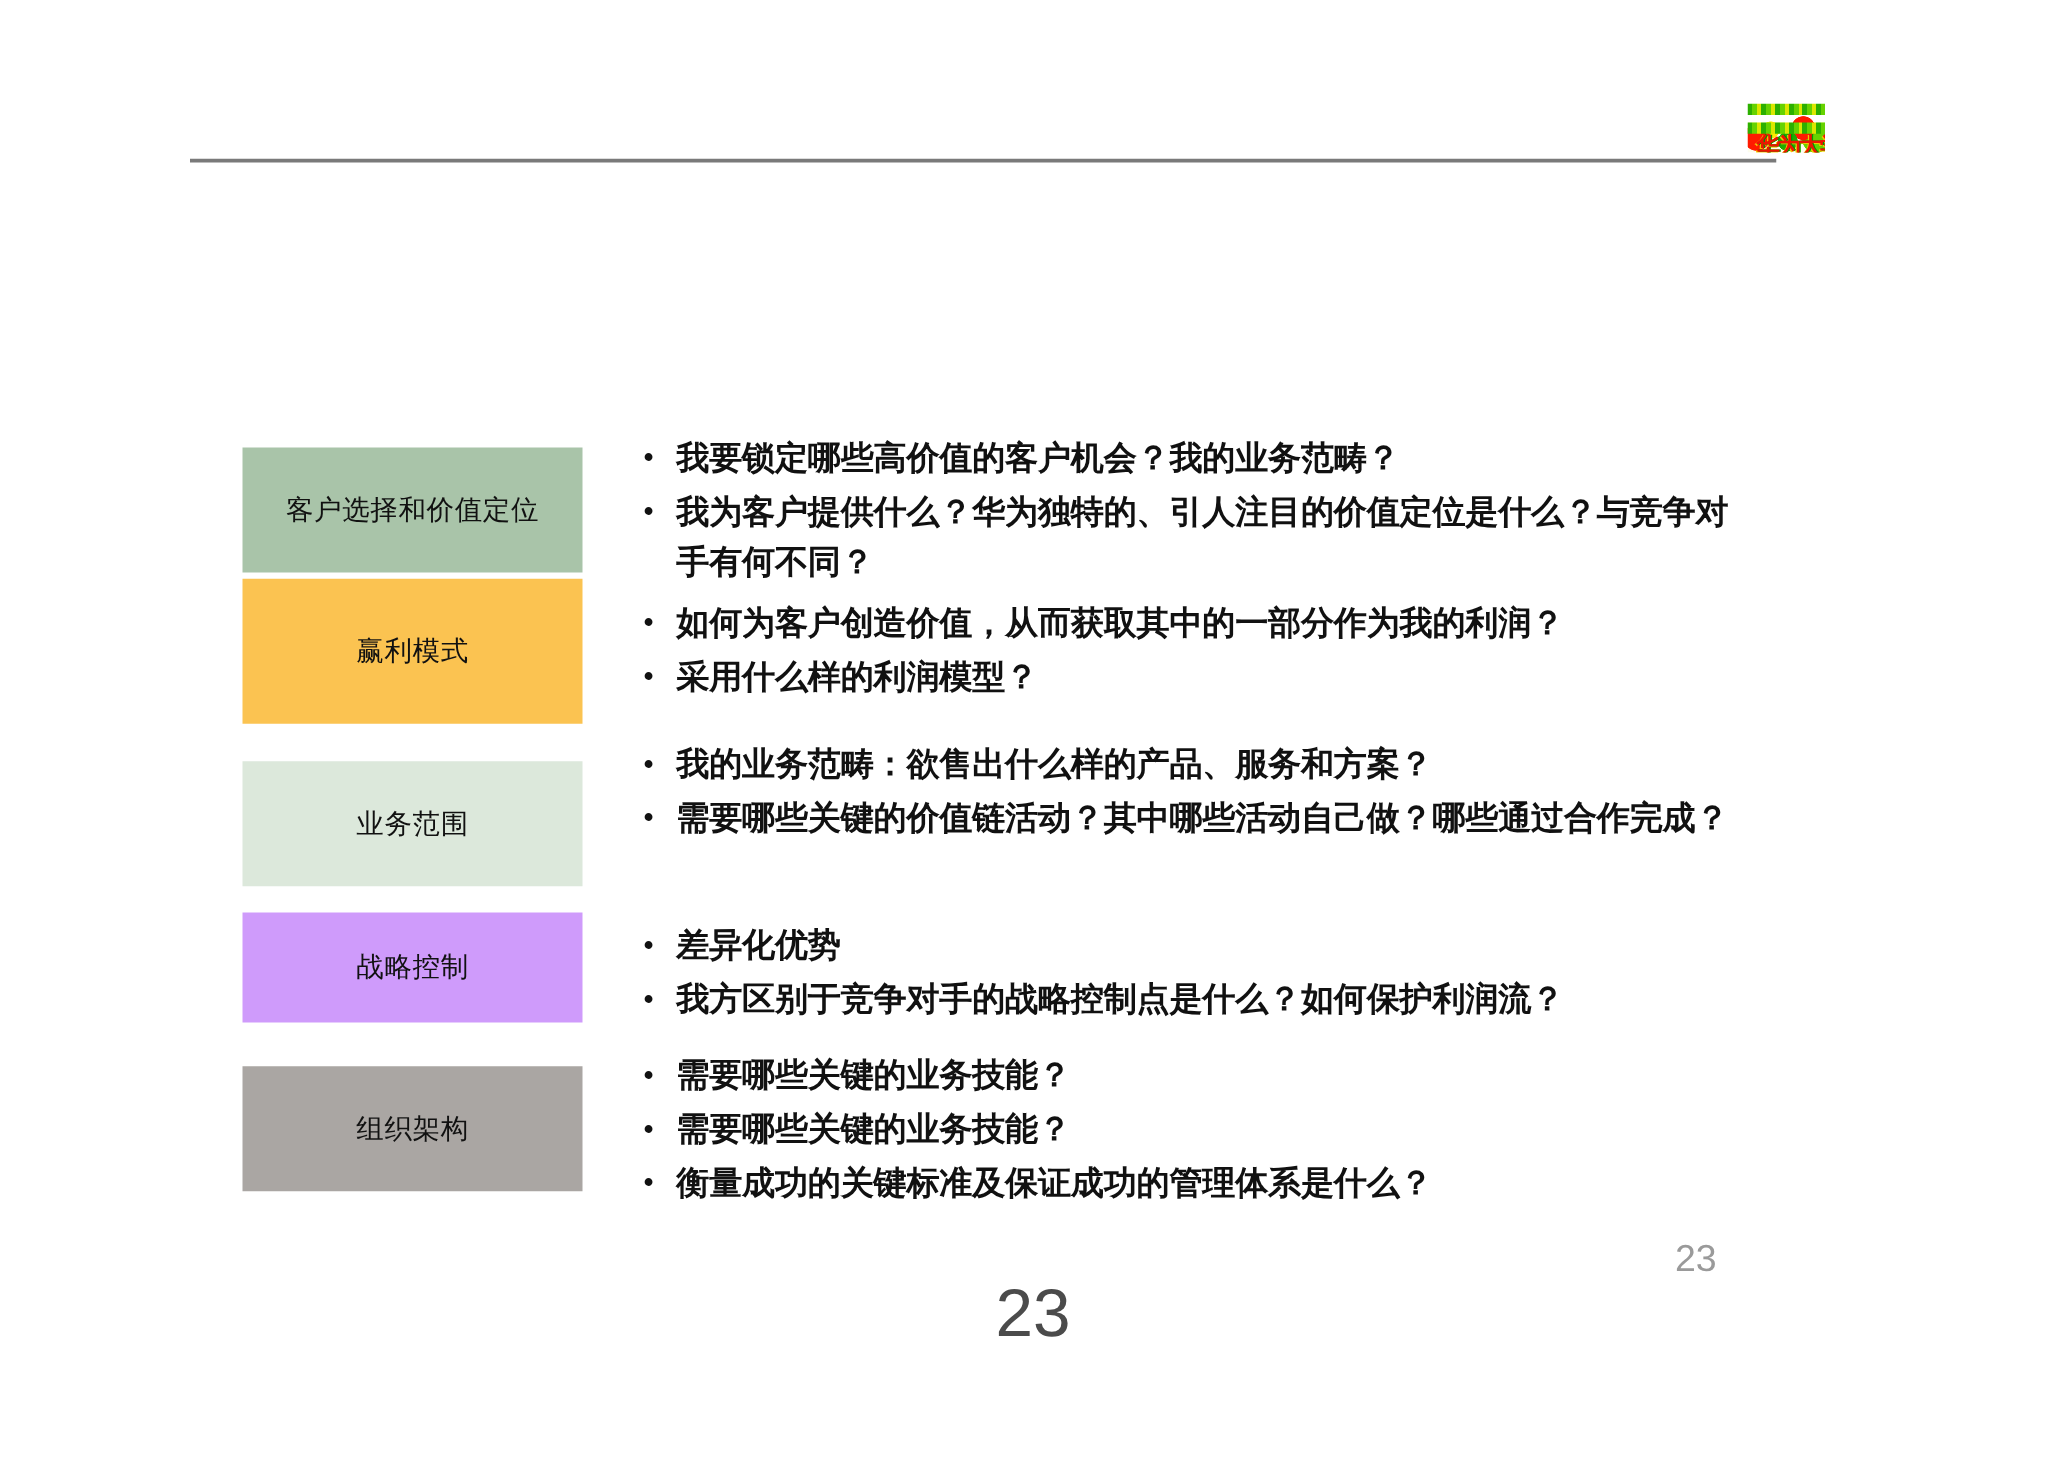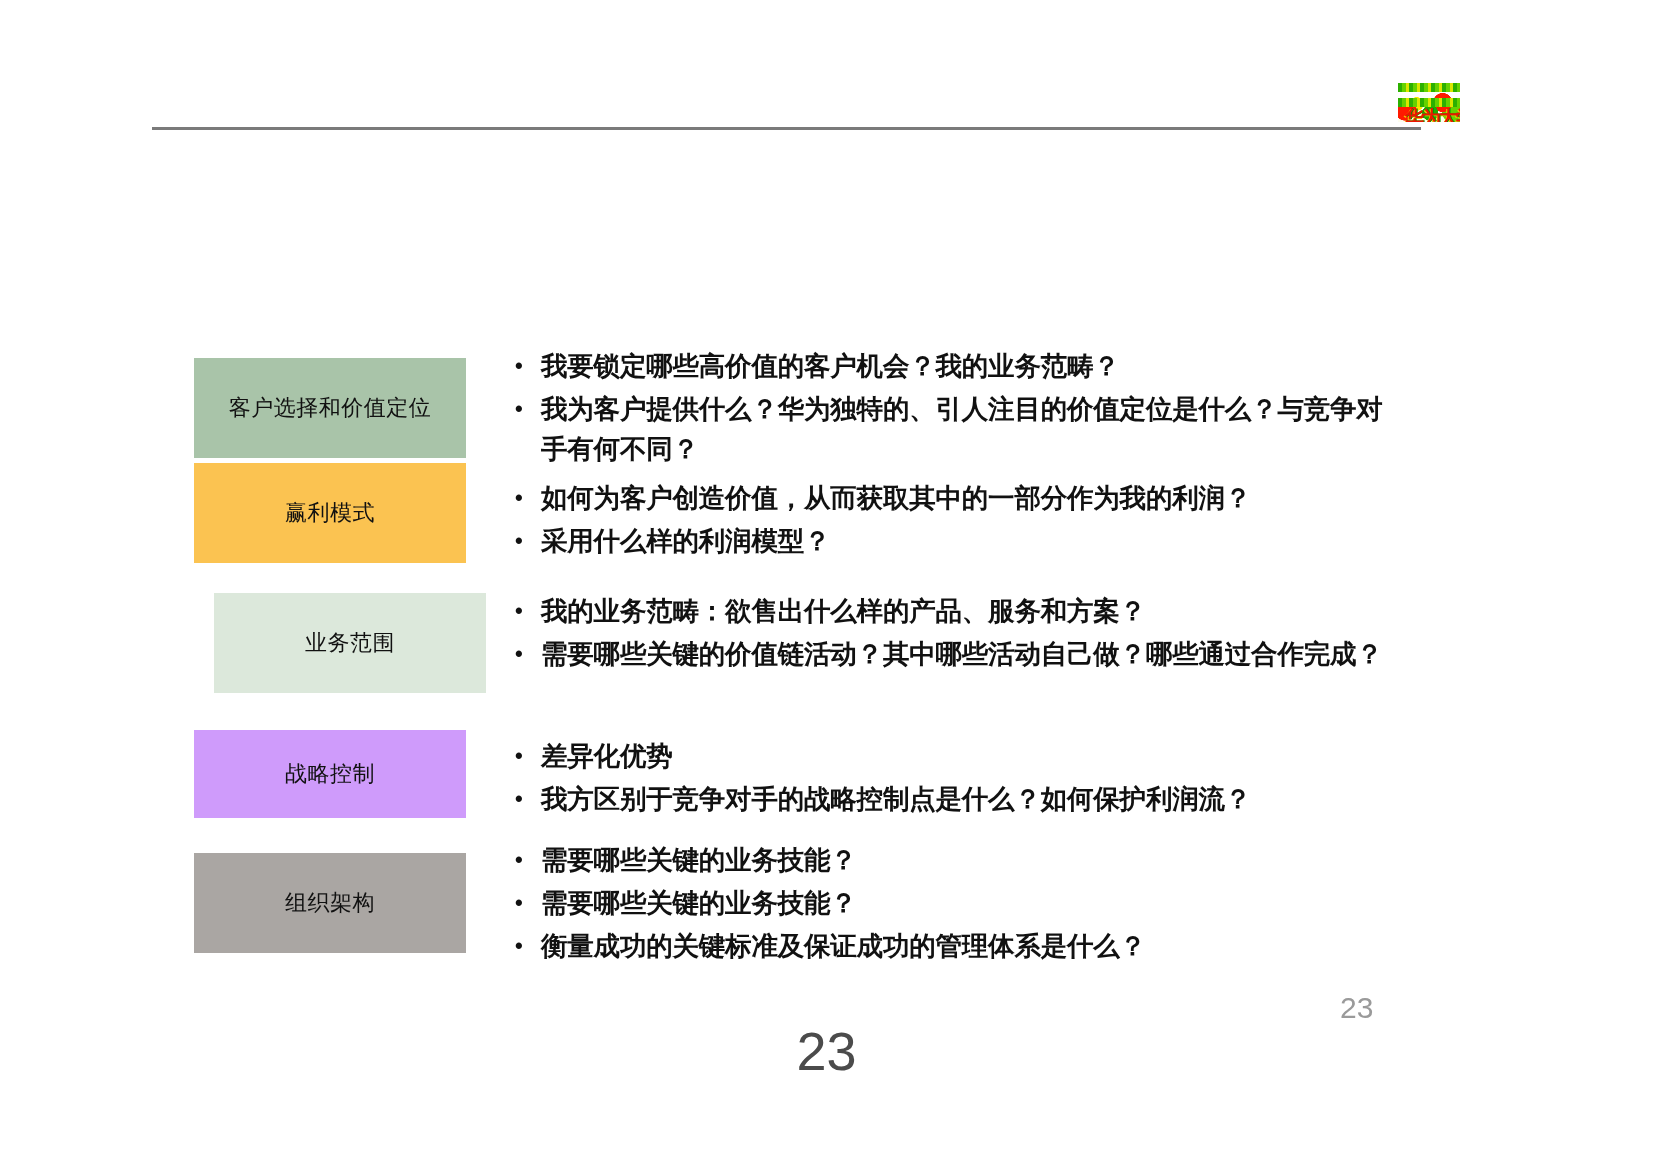--- a/index.html
+++ b/index.html
@@ -130,25 +130,25 @@
     line-height: 40px;
   }
   .bullet-text { flex: 1 1 auto; }
 
   
   #row-0 { top: 28px; }
   #row-0 .label-box { top: 30px; height: 100px; background: #a9c4a9; }
   #row-0 .bullets  { top: 18px; }
 
   #row-1 { top: 163px; }
-  #row-1 .label-box { top: 0px; height: 100px; background: #fbc351; }
+  #row-1 .label-box { top: 0px; height: 116px; background: #fbc351; }
   #row-1 .bullets  { top: 15px; }
 
   #row-2 { top: 293px; }
-  #row-2 .label-box { top: 0px; height: 100px; background: #dce8db; margin-left: 20px; }
+  #row-2 .label-box { top: 16px; height: 100px; background: #dce8db; }
   #row-2 .bullets  { top: -2px; }
 
   #row-3 { top: 423px; }
   #row-3 .label-box { top: 7px; height: 88px; background: #cf9bfb; }
   #row-3 .bullets  { top: 13px; }
 
   #row-4 { top: 540px; }
   #row-4 .label-box { top: 13px; height: 100px; background: #aaa6a3; }
   #row-4 .bullets  { top: 0px; }
 

